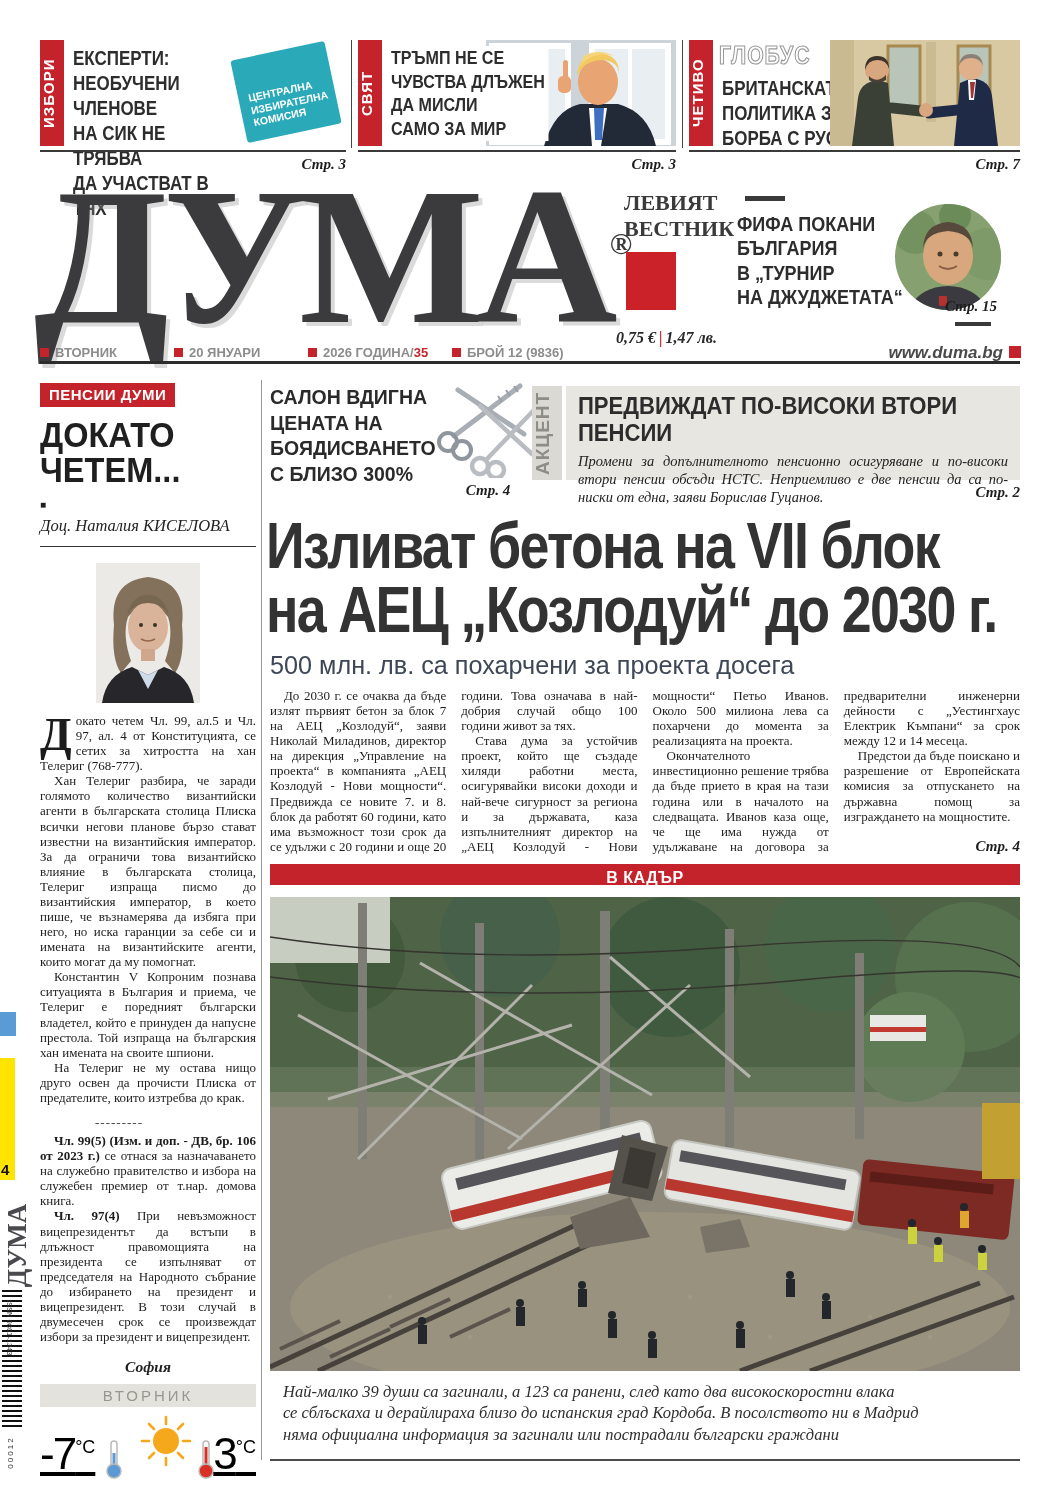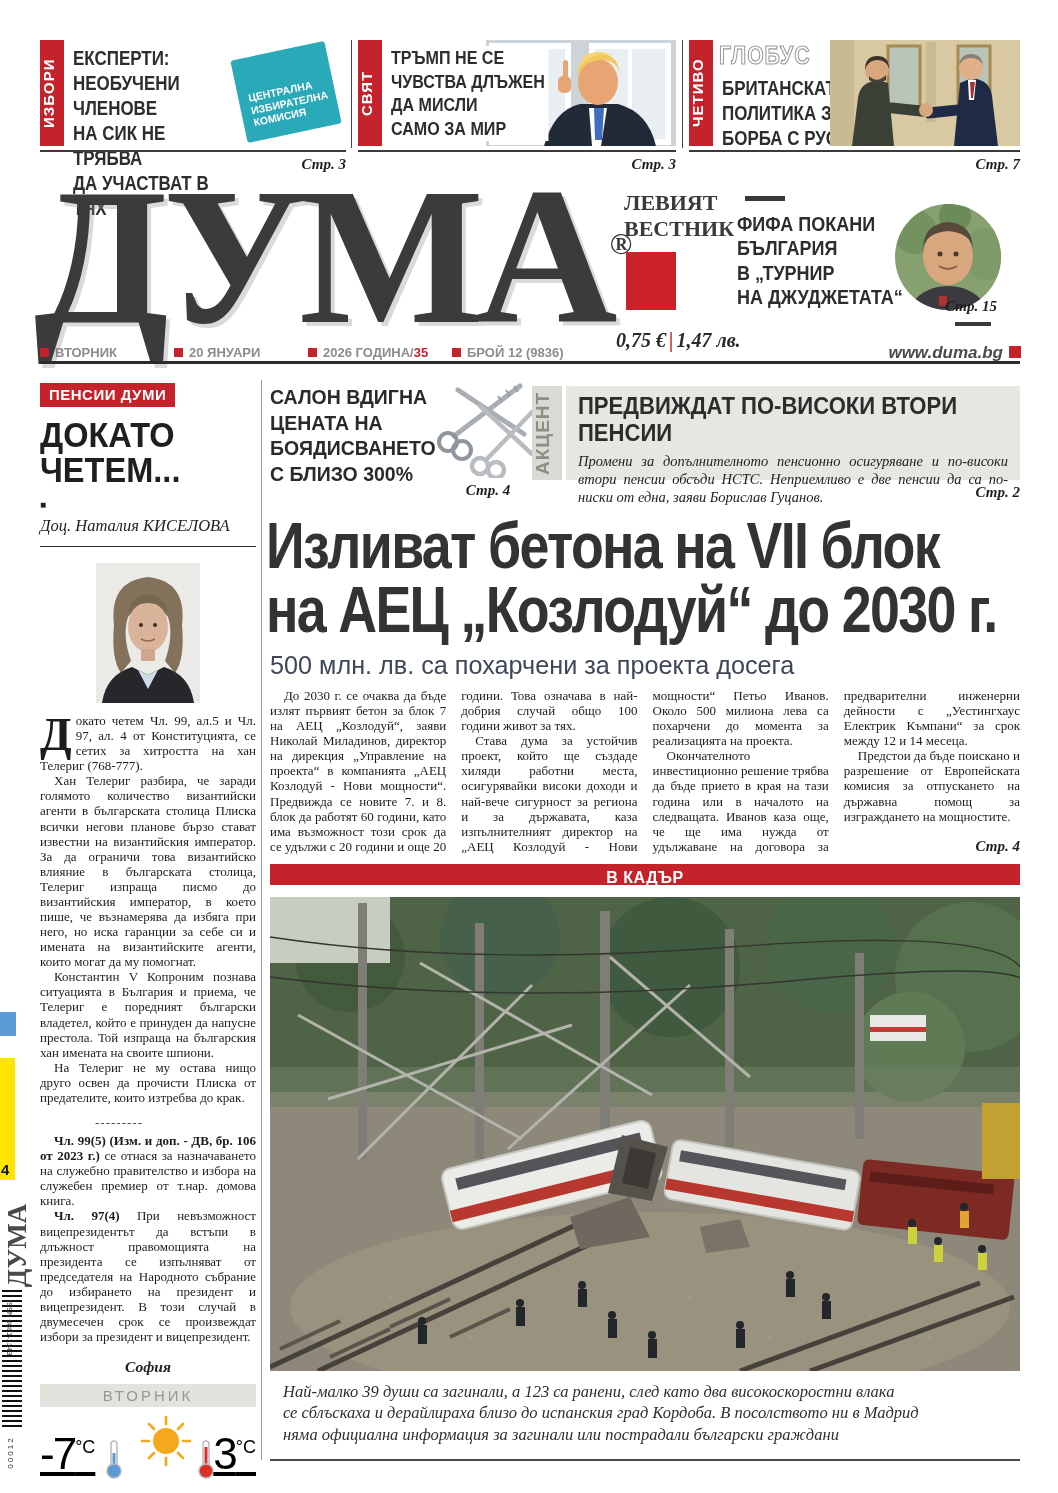--- a/index.html
+++ b/index.html
@@ -40,21 +40,21 @@
            font-size:22px;line-height:1.2;color:#3a3a3a;}
   .masthead-redsq{position:absolute;left:626px;top:252px;width:50px;height:58px;background:#cb2229;}
   .shortdash{position:absolute;height:5px;background:#3a3a3a;}
   .fifa-headline{position:absolute;left:0;top:16px;font-weight:bold;font-size:20px;line-height:1.22;
                  transform:scaleX(.9);transform-origin:left top;color:#2d2d2d;}
   .fifa-photo{position:absolute;left:158px;top:8px;width:106px;height:106px;border-radius:50%;overflow:hidden;}
   .dateline-item{position:absolute;top:334px;font-size:13px;font-weight:bold;color:#8c8c8c;margin-top:11px;}
   .dateline-item .sq{display:inline-block;width:9px;height:9px;background:#c4232b;margin-right:6px;}
   .dateline-item .red{color:#c4232b;}
   .price{position:absolute;left:616px;top:329px;font-family:"Liberation Serif",serif;font-style:italic;
-         font-weight:bold;font-size:20px;color:#2a2a2a;}
+         font-weight:bold;font-size:16px;color:#2a2a2a;}
   .price .red{color:#c4232b;padding:0 3px;}
   .website{position:absolute;left:846px;top:343px;width:175px;text-align:right;font-style:italic;
            font-weight:bold;font-size:17px;color:#4a4a4a;}
   .website .sq{display:inline-block;width:12px;height:12px;background:#c4232b;margin-left:6px;}
   .main-rule{position:absolute;left:40px;top:361px;width:980px;height:3px;background:#2c2c2c;}
 
   
   .col-div{position:absolute;left:261px;top:380px;width:1px;height:1080px;background:#9a9a9a;}
   .left-col{position:absolute;left:40px;top:383px;width:216px;}
   .kicker-red{display:inline-block;background:#c4232b;color:#fff;font-weight:bold;font-size:15px;

